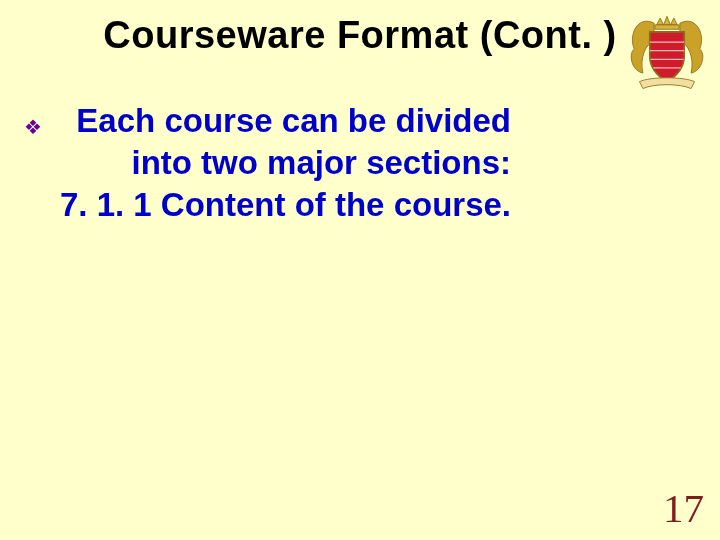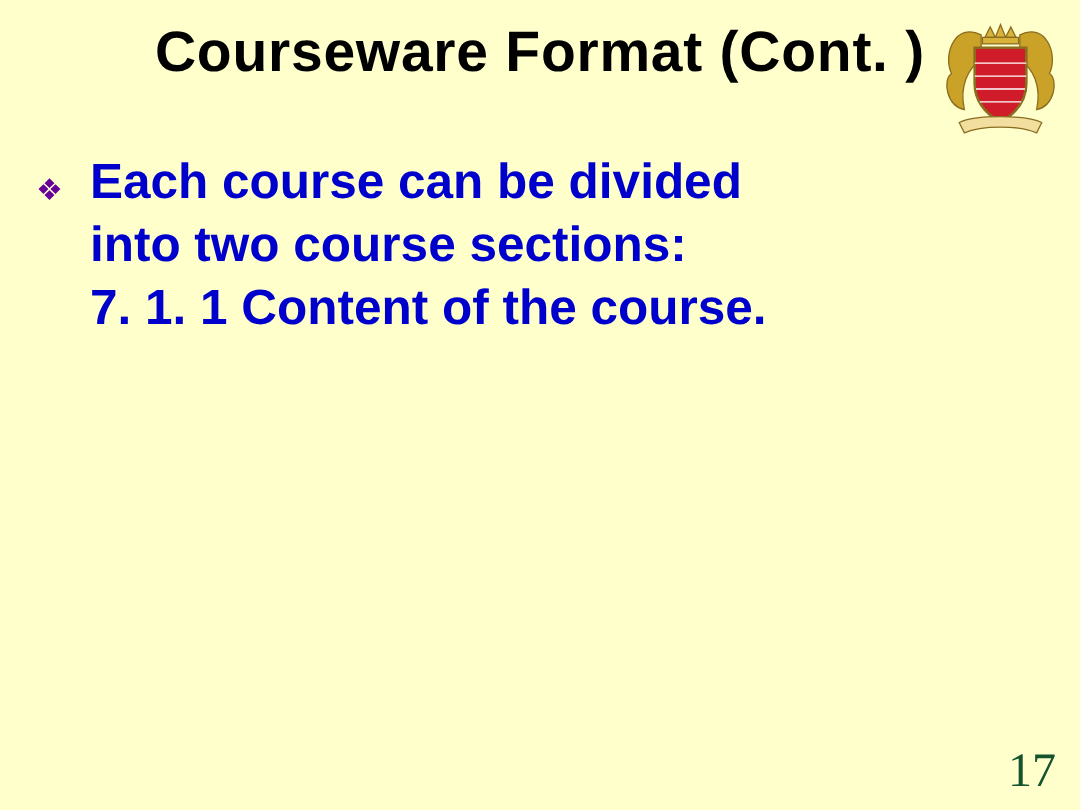--- a/index.html
+++ b/index.html
@@ -49,27 +49,27 @@
     line-height: 42px;
     margin-right: 18px;
     margin-top: 6px;
   }
   .body-text {
     color: #0000cc;
     font-size: 33px;
     font-weight: bold;
     line-height: 1.28;
   }
-  .body-text .line { display: block; }
+  .body-text .line { display: block; text-align: right; }
   .page-num {
     position: absolute;
     bottom: 8px;
     right: 16px;
-    font-size: 32px;
-    color: #14532d;
+    font-size: 41px;
+    color: #7f1d1d;
     font-family: "Times New Roman", Times, serif;
   }
 </style>
 </head>
 <body>
 
 <div class="slide">
 
   <div class="title">Courseware Format (Cont. )</div>
 
@@ -88,20 +88,20 @@
     <line x1="31" y1="62" x2="69" y2="62" stroke="#ffffff" stroke-width="1"></line>
     <line x1="34" y1="72" x2="66" y2="72" stroke="#ffffff" stroke-width="1"></line>
 
     <path d="M18 88 C30 82, 70 82, 82 88 L78 96 C65 90, 35 90, 22 96 Z" stroke="#8a6d1f" stroke-width="1" fill="#f2dfa0"></path>
   </svg>
 
   <div class="body">
     <span class="bullet">❖</span>
     <div class="body-text">
       <span class="line">Each course can be divided</span>
-      <span class="line">into two course sections:</span>
+      <span class="line">into two major sections:</span>
       <span class="line">7. 1. 1 Content of the course.</span>
     </div>
   </div>
 
   <div class="page-num">17</div>
 
 </div>
 
 </body></html>

